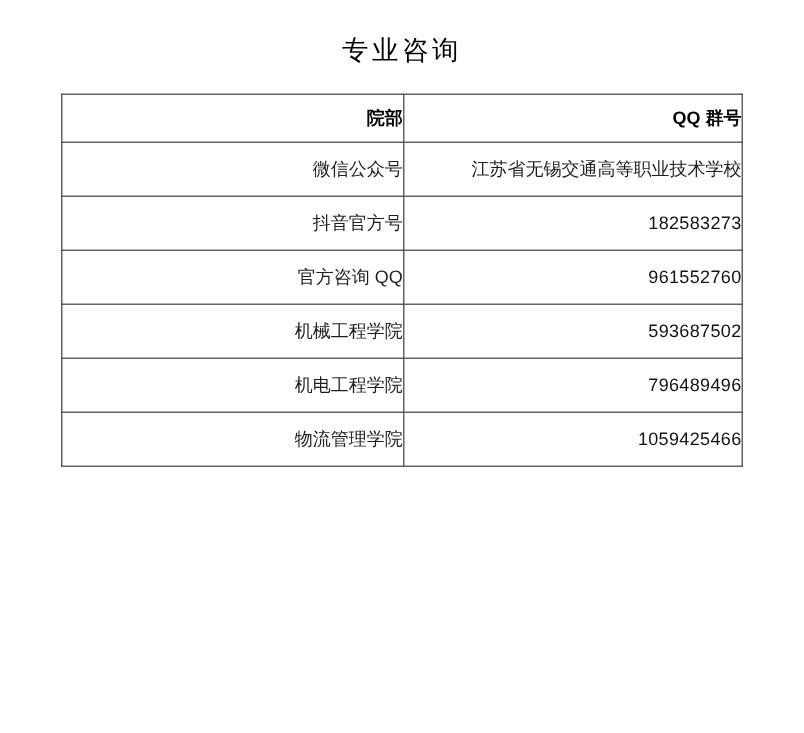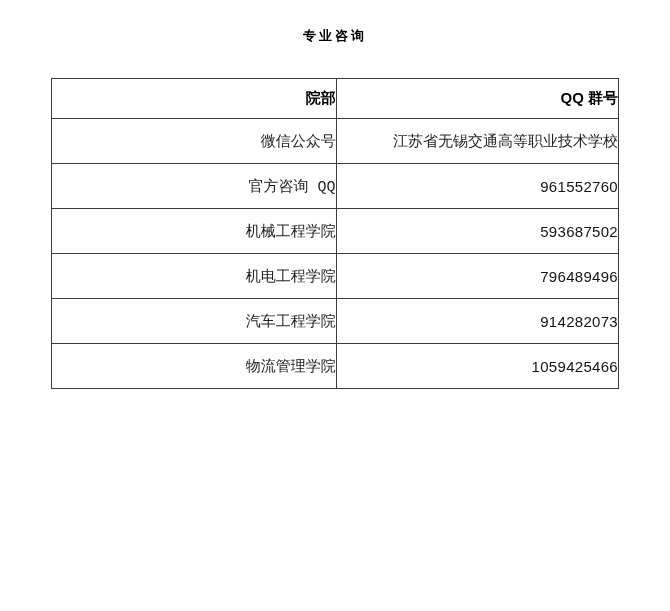--- a/index.html
+++ b/index.html
@@ -14,22 +14,22 @@
     font-family: "Liberation Serif", serif;
     color: #1b1b1b;
   }
   .title {
     position: absolute;
     top: 27px;
     left: 0;
     width: 670px;
     text-align: center;
     font-family: "Liberation Sans", sans-serif;
-    font-weight: bold;
-    font-size: 13px;
+    font-weight: normal;
+    font-size: 22px;
     letter-spacing: 3px;
     color: #000000;
   }
   table.consult {
     position: absolute;
     left: 51px;
     top: 78px;
     width: 568px;
     border-collapse: collapse;
     table-layout: fixed;
@@ -48,21 +48,21 @@
     font-family: "Liberation Sans", sans-serif;
     font-weight: bold;
     font-size: 15px;
     color: #000000;
   }
   table.consult td {
     height: 44px;
     font-size: 15px;
   }
   td.cell-serif {
-    font-family: Liberation Mono, monospace;
+    font-family: Liberation Sans, sans-serif;
     color: #1f1f1f;
   }
   td.cell-num {
     font-family: "Liberation Sans", sans-serif;
     color: #141414;
     letter-spacing: 0.3px;
   }
   col.c1 { width: 50.2%; }
   col.c2 { width: 49.8%; }
 </style>
@@ -81,33 +81,33 @@
       <th>院部</th>
       <th>QQ 群号</th>
     </tr>
   </thead>
   <tbody>
     <tr>
       <td class="cell-serif">微信公众号</td>
       <td class="cell-serif">江苏省无锡交通高等职业技术学校</td>
     </tr>
     <tr>
+      <td class="cell-serif">抖音官方号</td>
+      <td class="cell-num">182583273</td>
+    </tr>
+    <tr>
       <td class="cell-serif">官方咨询 QQ</td>
       <td class="cell-num">961552760</td>
     </tr>
     <tr>
       <td class="cell-serif">机械工程学院</td>
       <td class="cell-num">593687502</td>
     </tr>
     <tr>
       <td class="cell-serif">机电工程学院</td>
       <td class="cell-num">796489496</td>
     </tr>
     <tr>
-      <td class="cell-serif">汽车工程学院</td>
-      <td class="cell-num">914282073</td>
-    </tr>
-    <tr>
       <td class="cell-serif">物流管理学院</td>
       <td class="cell-num">1059425466</td>
     </tr>
   </tbody>
 </table>
 
 </body></html>

